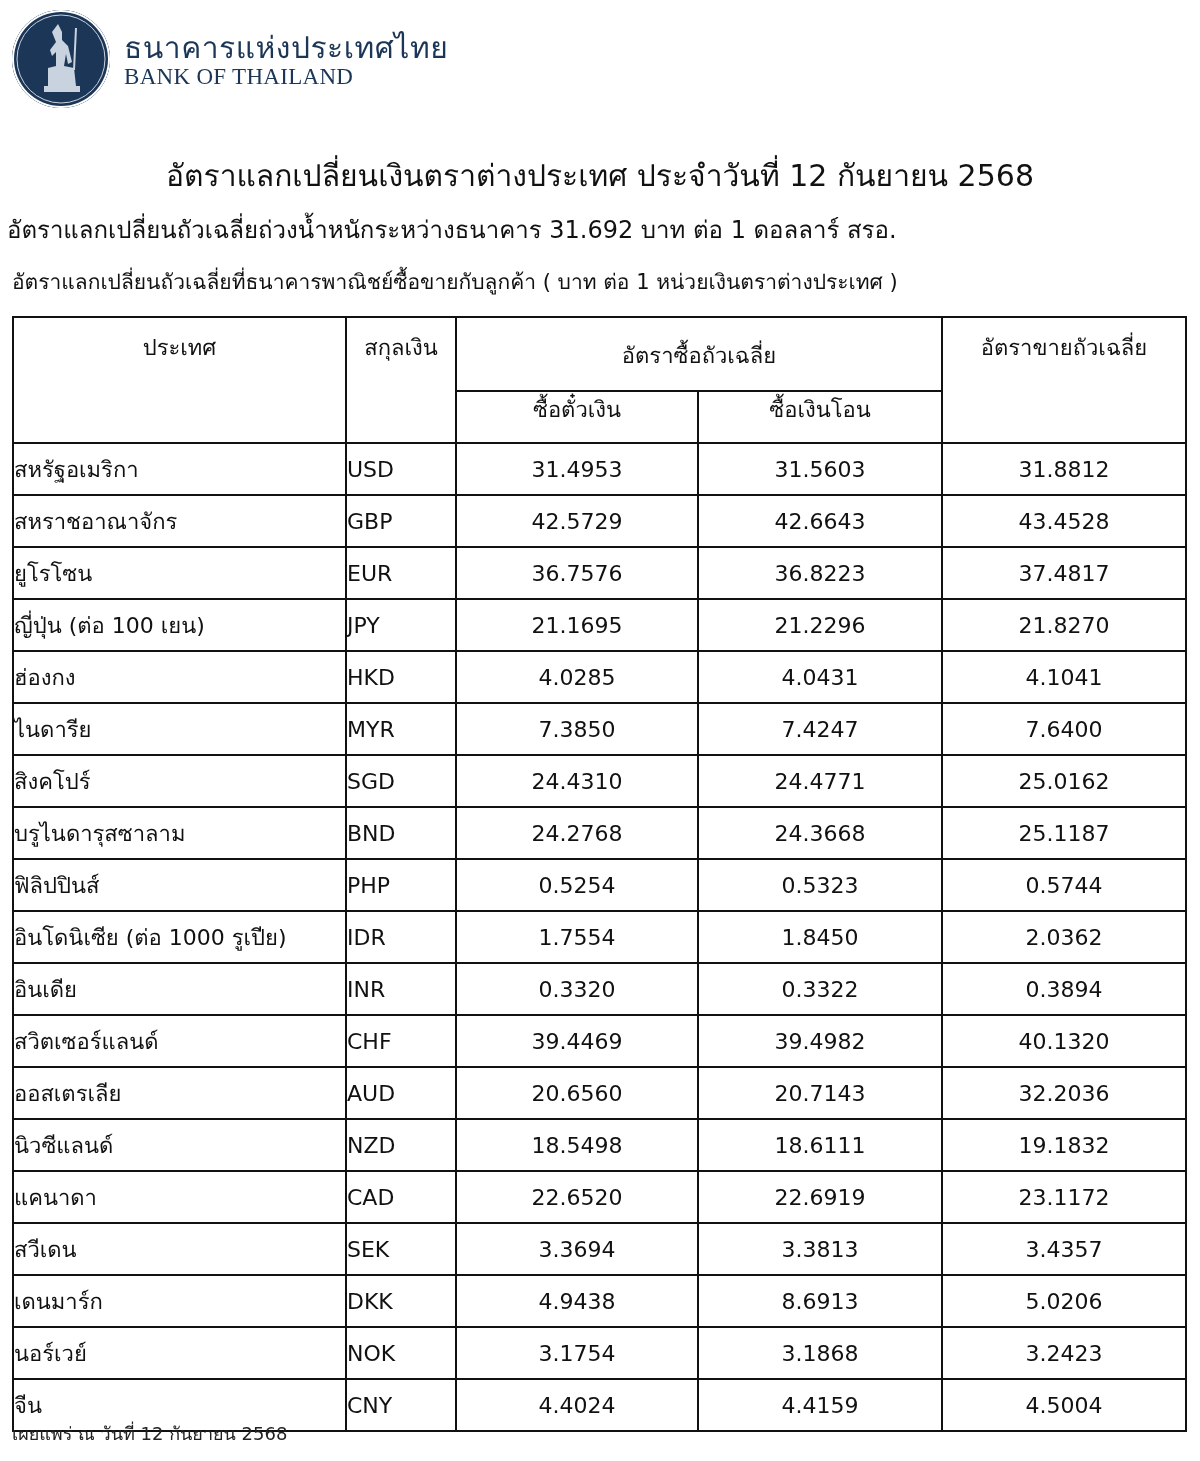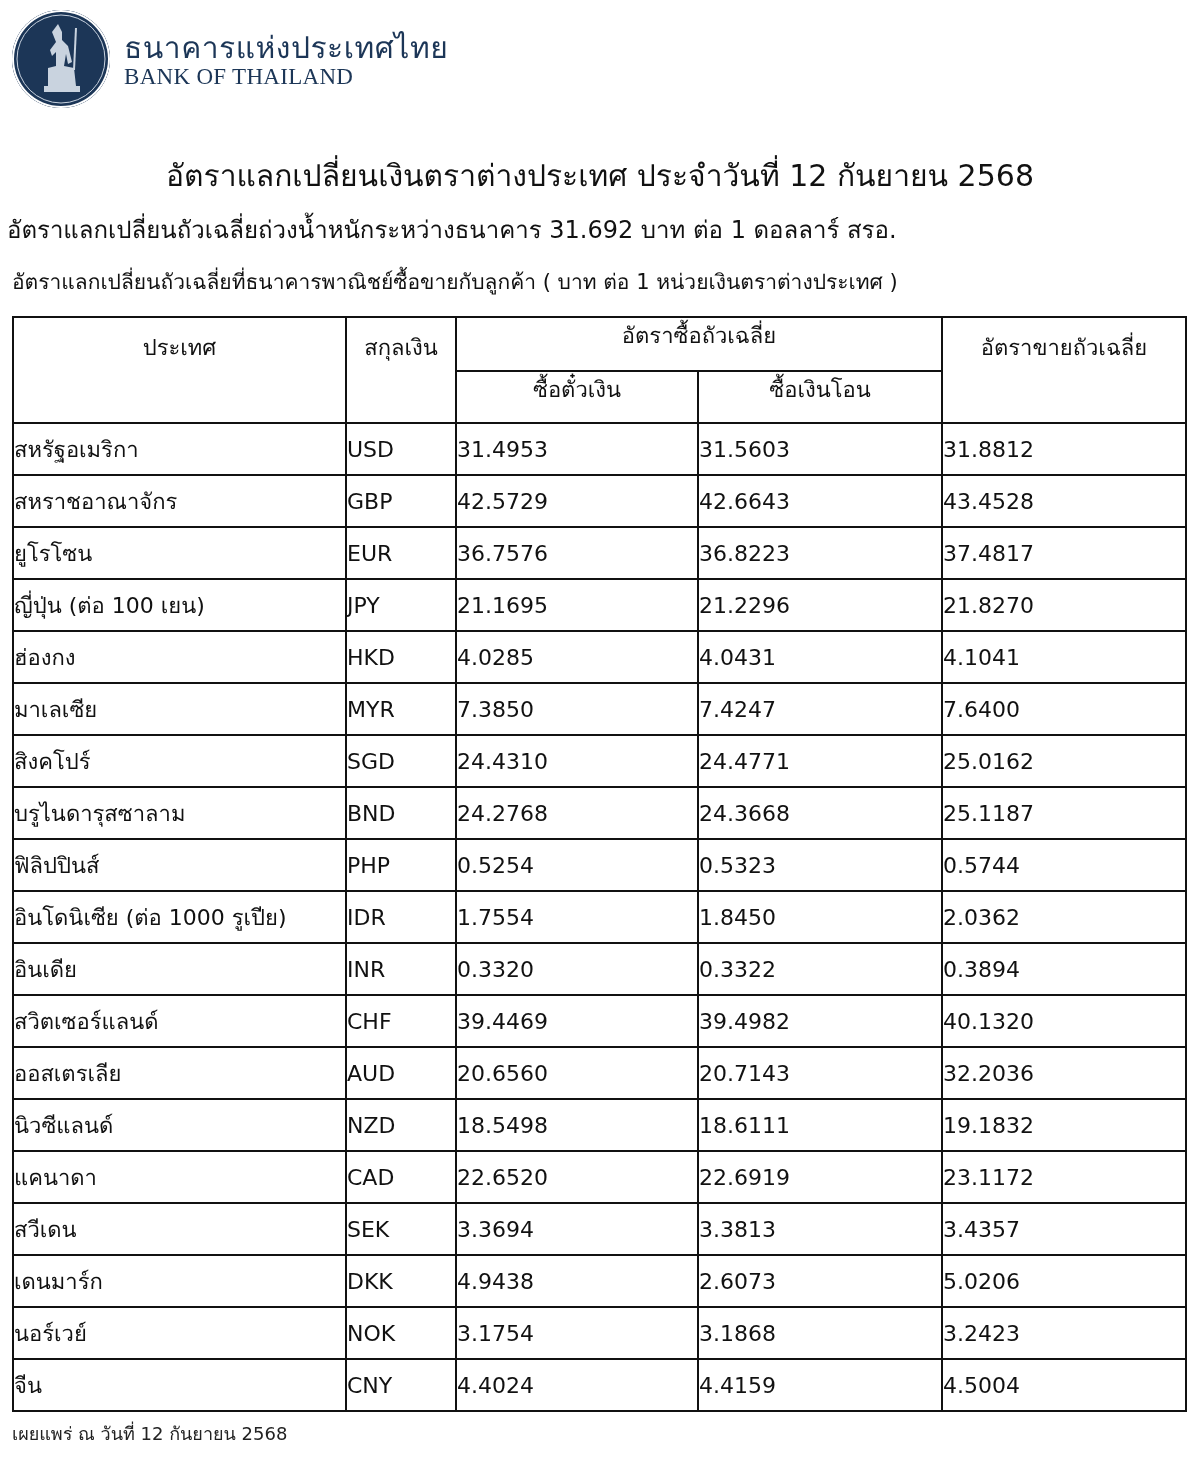--- a/index.html
+++ b/index.html
@@ -18,27 +18,27 @@
            font-size: 30px; line-height: 40px; }
   .subtitle { position: absolute; left: 0; width: 1200px; text-align: left; top: 213px;
               font-size: 24px; line-height: 34px; padding-left: 7px; }
   .note { position: absolute; left: 12px; top: 265px; font-size: 21px; line-height: 34px; }
 
   table.rates { position: absolute; left: 12px; top: 316px; width: 1173px;
                 border-collapse: collapse; table-layout: fixed; border-radius: 24px; }
   table.rates th, table.rates td { border: 2px solid #111; padding: 0; }
   table.rates th { font-weight: normal; font-size: 22px; vertical-align: top; }
   .h1 th { height: 52px; }
-  .h1 th.span2 { vertical-align: top; padding-top: 0; }
+  .h1 th.span2 { vertical-align: top; padding-top: 20px; }
   .h1 th.top { padding-top: 12px; }
   .h2 th { height: 50px; vertical-align: middle; }
   tr.row td { height: 50px; font-size: 22px; }
   td.country { padding-left: 10px; text-align: left; }
   td.code { text-align: left; }
-  td.num { text-align: left; padding-right: 10px; margin-left: 21px; }
+  td.num { text-align: center; padding-right: 10px; margin-left: 21px; }
   .footnote { position: absolute; left: 12px; top: 1421px; font-size: 18px; line-height: 26px; color: #222; }
 </style>
 </head>
 <body>
 
 <div class="logo-wrap">
   <div class="seal">
     <svg width="98" height="98" viewBox="0 0 98 98">
       <circle cx="49" cy="49" r="44" fill="none" stroke="#c9d3df" stroke-width="1"></circle>
       <path d="M40 22 L46 14 L50 22 L50 30 L56 36 L60 52 L56 54 L54 44 L52 56 L62 58 L64 76 L36 76 L36 58 L44 56 L44 42 L40 46 L38 40 L44 32 Z" fill="#c9d3df"></path>
@@ -106,21 +106,21 @@
         <td class="num">21.8270</td>
       </tr>
       <tr class="row">
         <td class="country">ฮ่องกง</td>
         <td class="code">HKD</td>
         <td class="num">4.0285</td>
         <td class="num">4.0431</td>
         <td class="num">4.1041</td>
       </tr>
       <tr class="row">
-        <td class="country">มาเลเซีย</td>
+        <td class="country">ไนดารีย</td>
         <td class="code">MYR</td>
         <td class="num">7.3850</td>
         <td class="num">7.4247</td>
         <td class="num">7.6400</td>
       </tr>
       <tr class="row">
         <td class="country">สิงคโปร์</td>
         <td class="code">SGD</td>
         <td class="num">24.4310</td>
         <td class="num">24.4771</td>
@@ -186,21 +186,21 @@
         <td class="country">สวีเดน</td>
         <td class="code">SEK</td>
         <td class="num">3.3694</td>
         <td class="num">3.3813</td>
         <td class="num">3.4357</td>
       </tr>
       <tr class="row">
         <td class="country">เดนมาร์ก</td>
         <td class="code">DKK</td>
         <td class="num">4.9438</td>
-        <td class="num">2.6073</td>
+        <td class="num">8.6913</td>
         <td class="num">5.0206</td>
       </tr>
       <tr class="row">
         <td class="country">นอร์เวย์</td>
         <td class="code">NOK</td>
         <td class="num">3.1754</td>
         <td class="num">3.1868</td>
         <td class="num">3.2423</td>
       </tr>
       <tr class="row">

